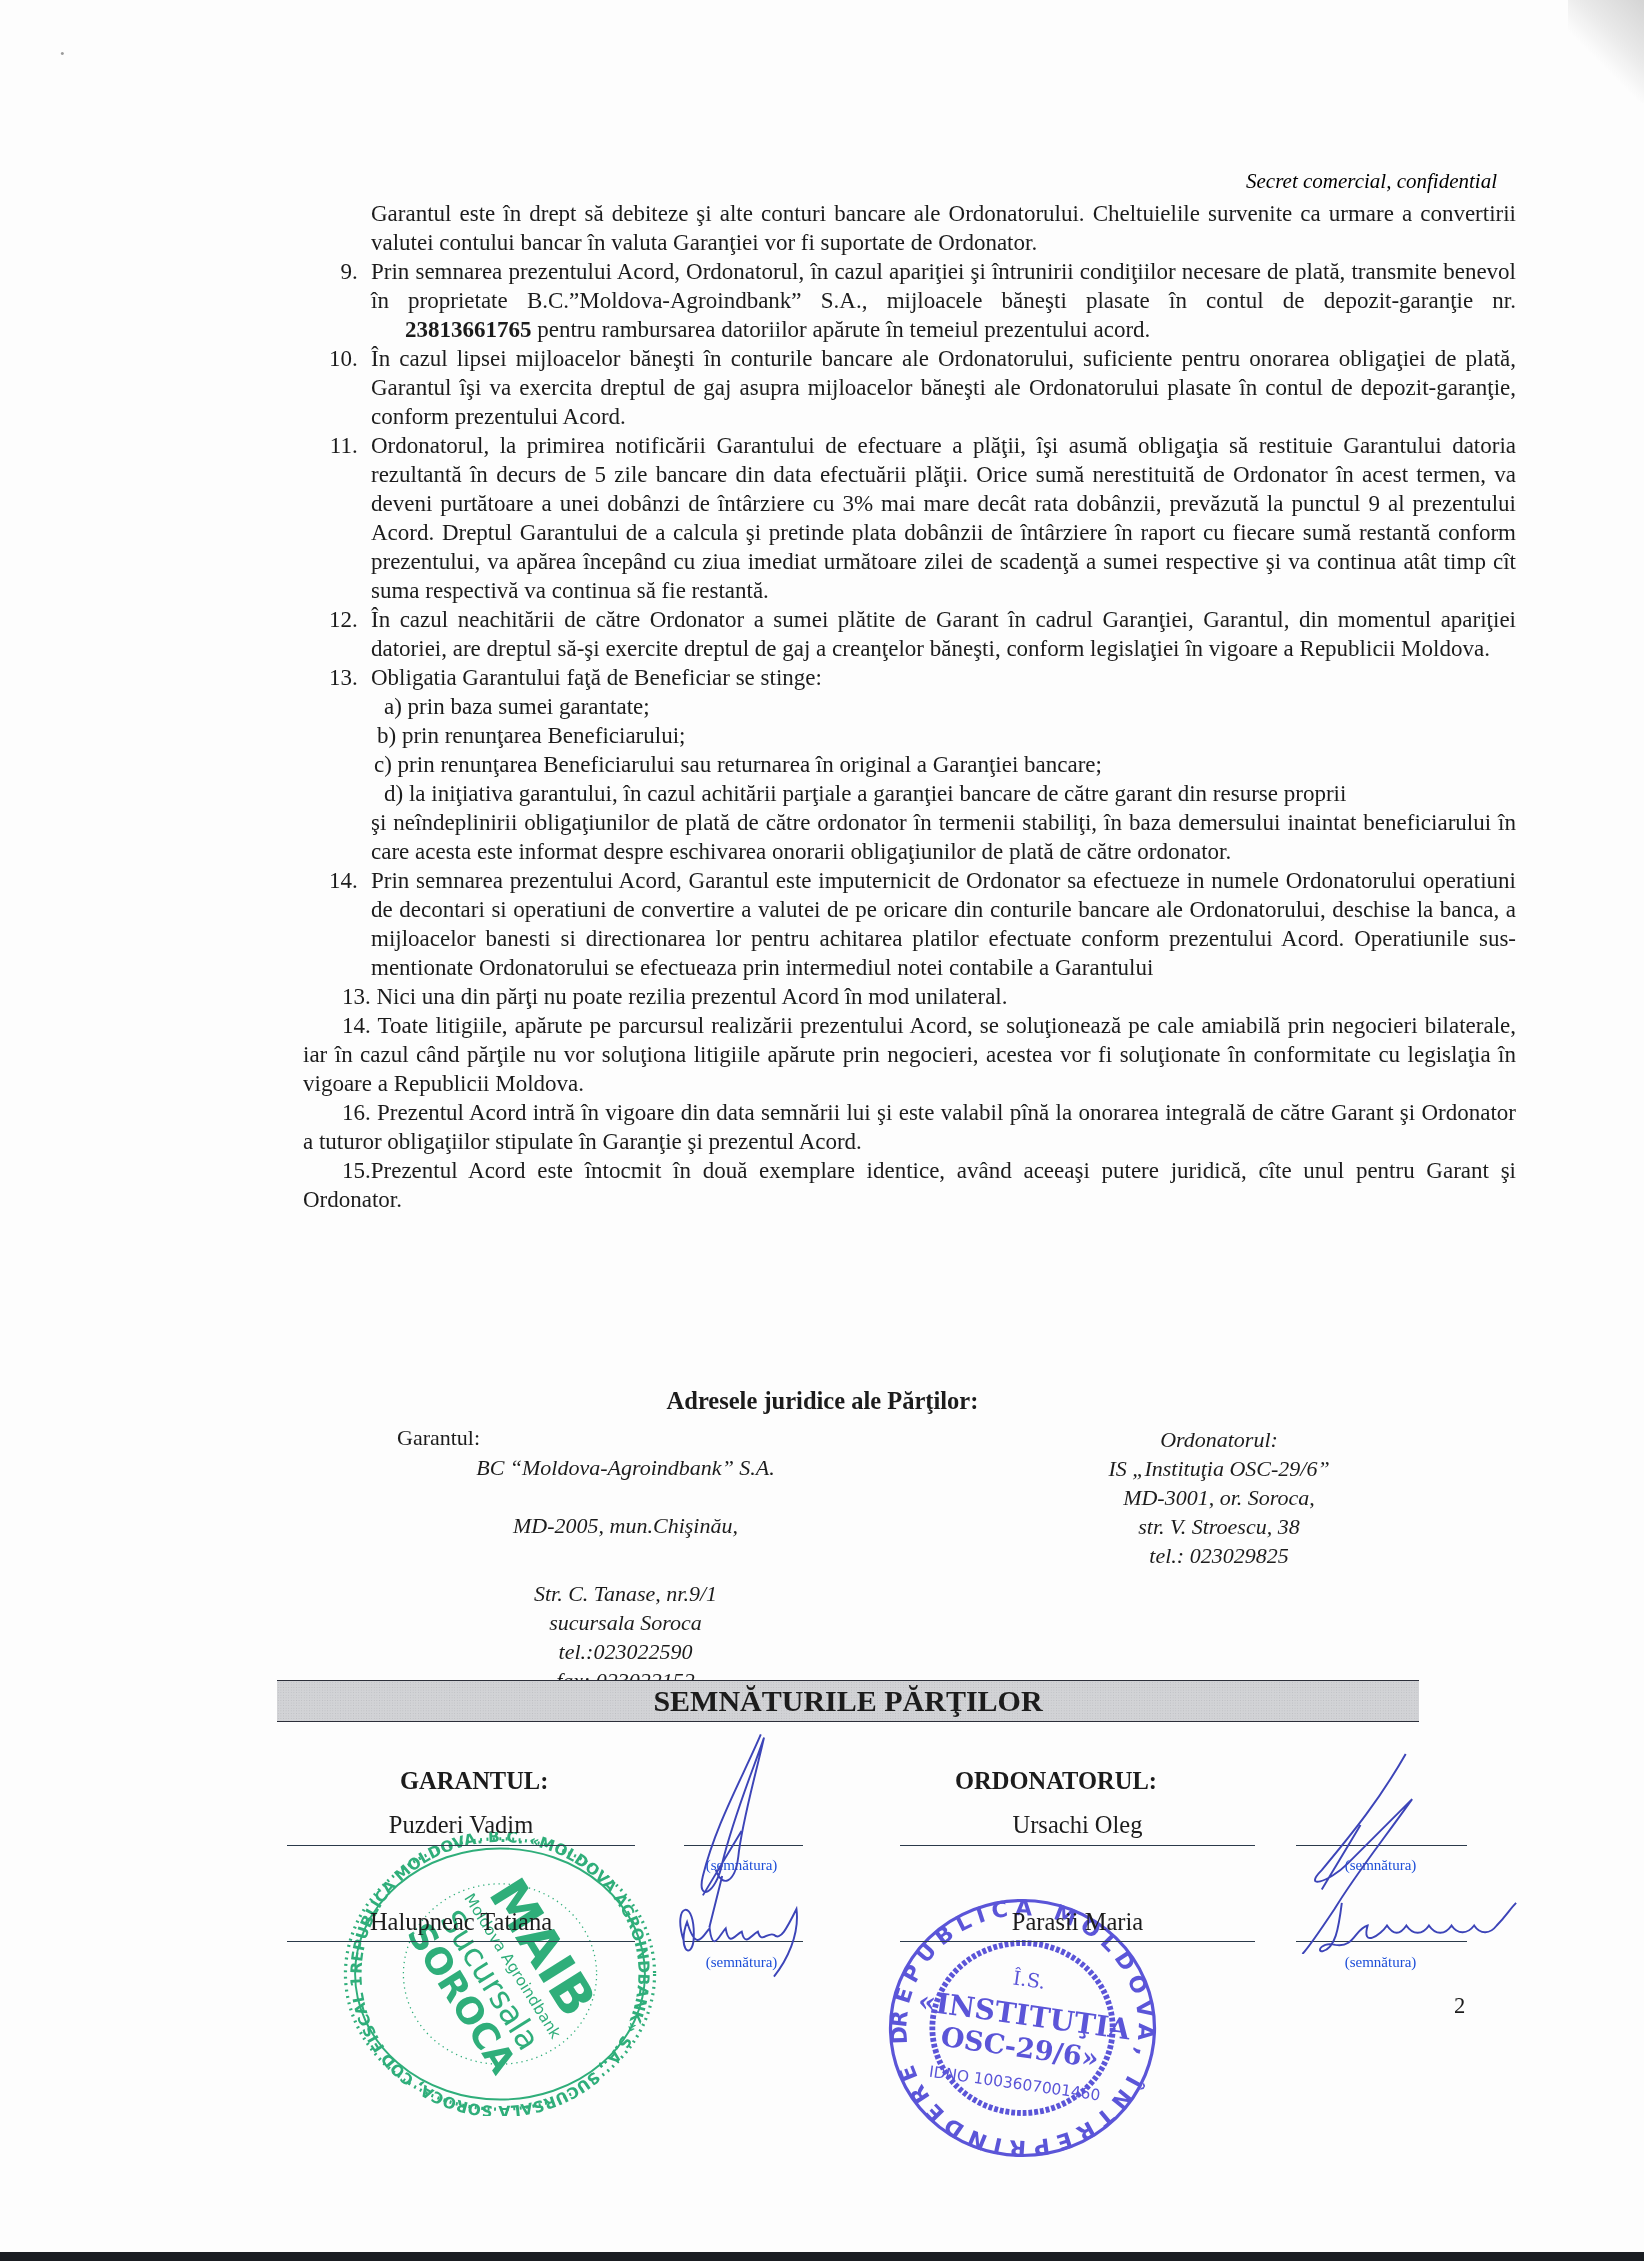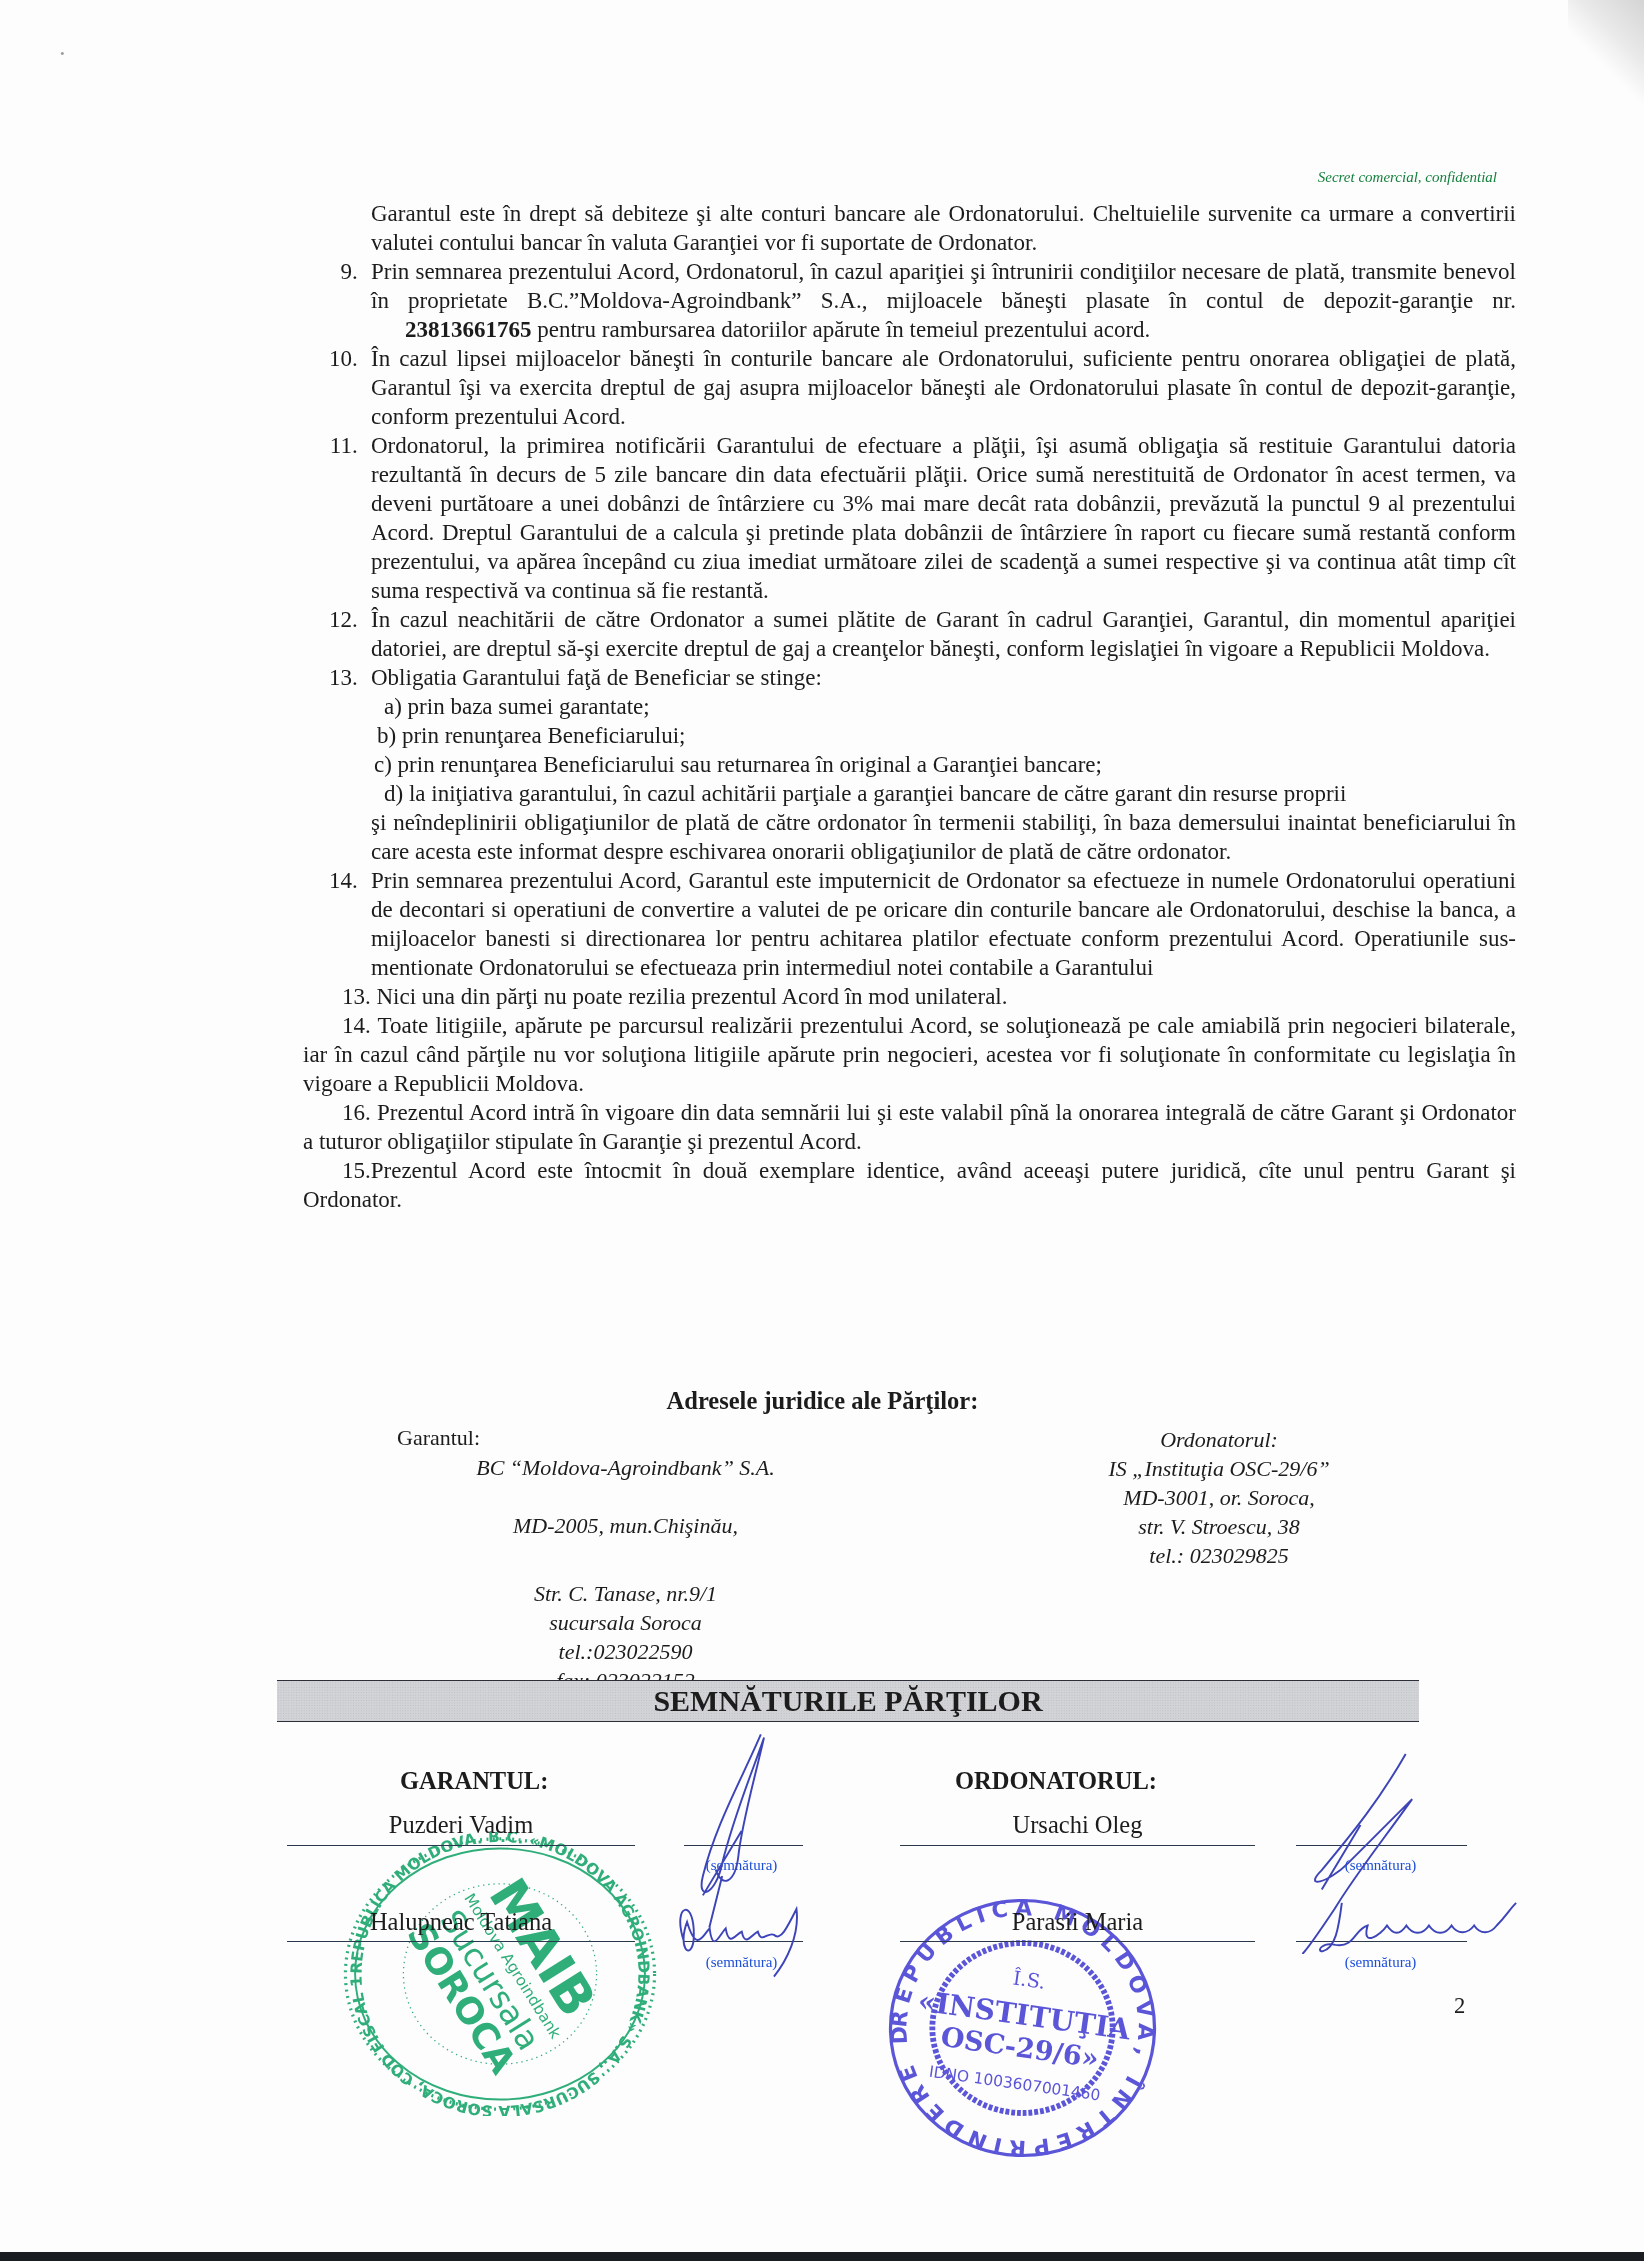--- a/index.html
+++ b/index.html
@@ -15,21 +15,21 @@
   }
   .scan-edge-bottom {
     position: absolute; left: 0; right: 0; bottom: 0; height: 9px; background: #1a1d22;
   }
   .margin-mark { position: absolute; color: #9a9a9a; font-size: 26px; }
   .page {
     position: absolute; left: 0; top: 0; width: 1645px; height: 2261px;
   }
   .header-note {
     position: absolute; right: 148px; top: 169px;
-    font-style: italic; font-size: 15px; color: #15803d;
+    font-style: italic; font-size: 21px; color: #000000;
   }
   .text {
     position: absolute; left: 329px; width: 1187px; top: 199px;
     font-size: 23px; line-height: 29px; text-align: justify;
   }
   .item { position: relative; padding-left: 42px; margin: 0; }
   .item .num { position: absolute; left: -19.3px; width: 48px; text-align: right; }
   .sub { padding-left: 42px; margin: 0; }
   .sub.a { padding-left: 55px; }
   .sub.b { padding-left: 48px; }

